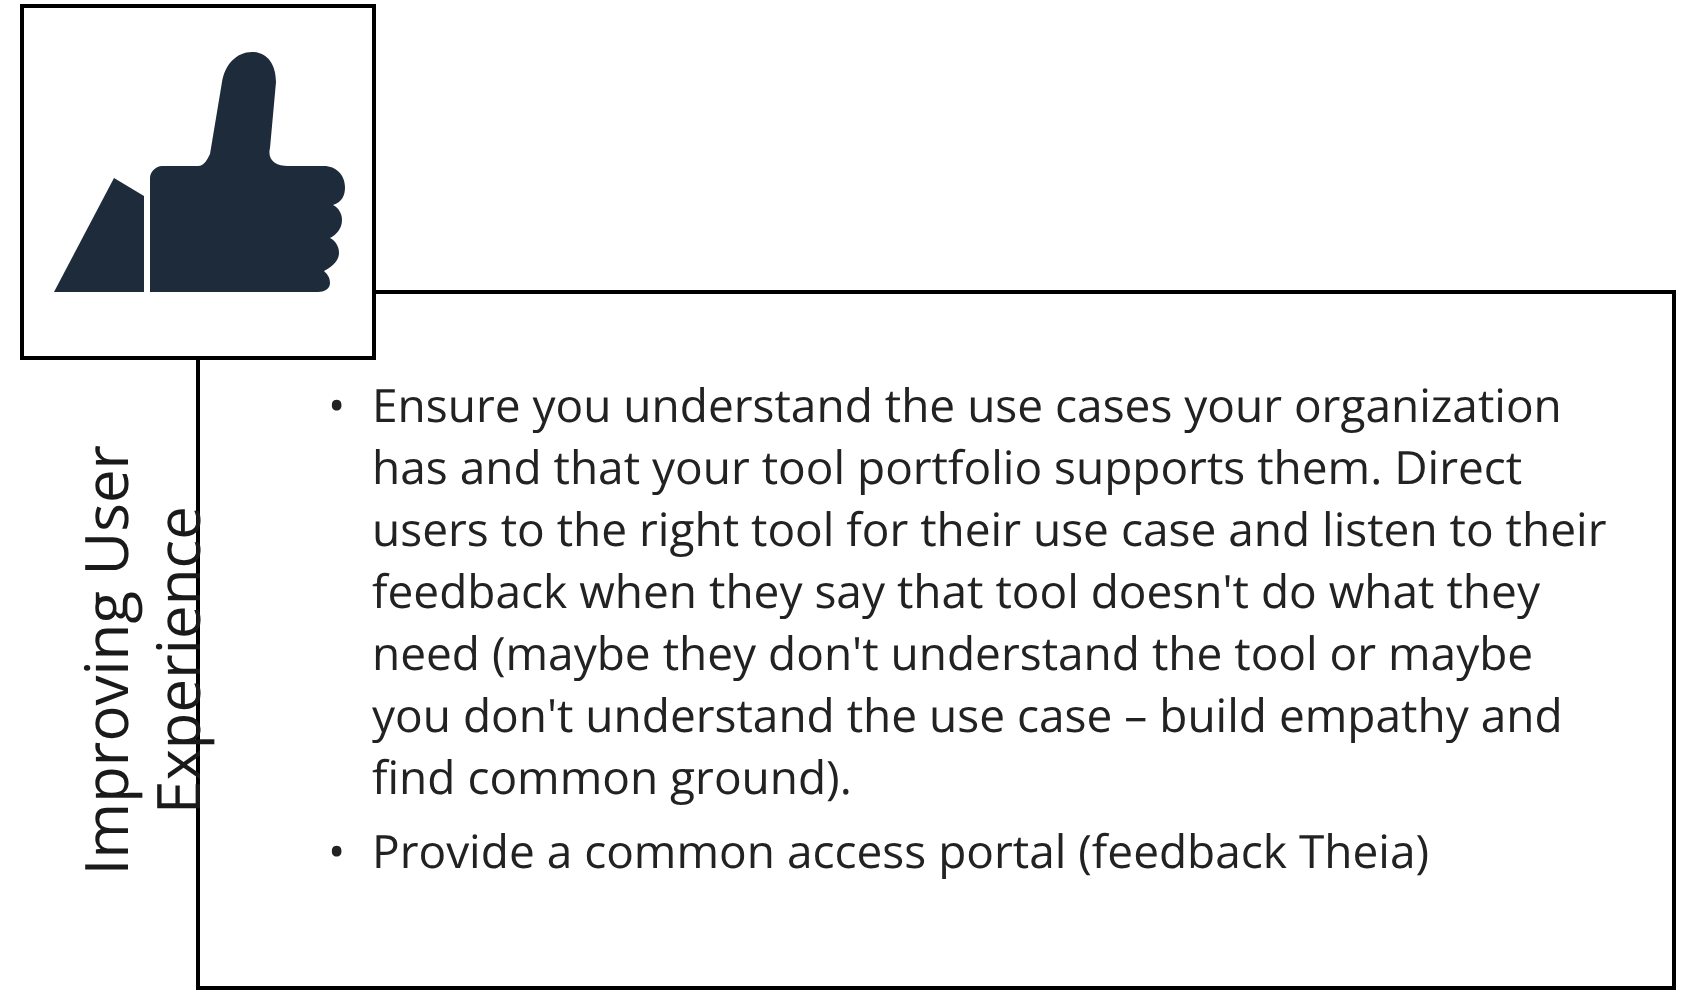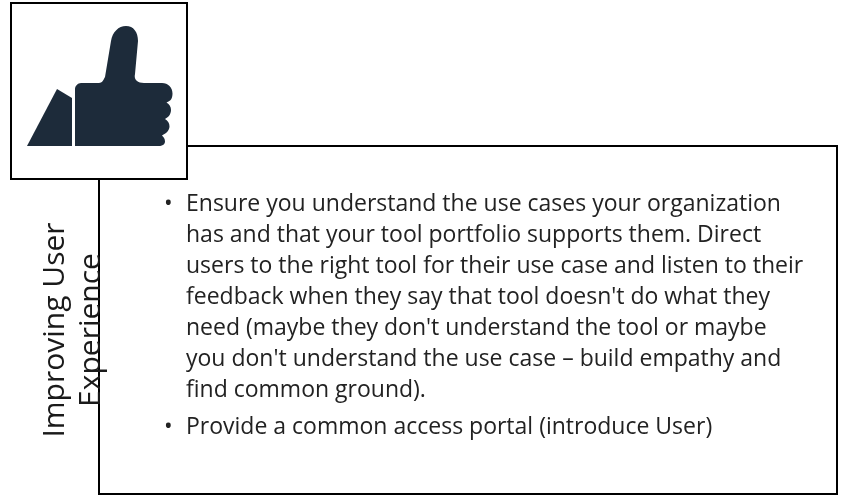--- a/index.html
+++ b/index.html
@@ -106,16 +106,16 @@
 </div>
 
 <div class="side-title">Improving User Experience</div>
 
 <div class="content-box">
   <ul class="bullet-list">
     <li>
       <span>Ensure you understand the use cases your organization has and that your tool portfolio supports them.  Direct users to the right tool for their use case and listen to their feedback when they say that tool doesn't do what they need (maybe they don't understand the tool or maybe you don't understand the use case – build empathy and find common ground).</span>
     </li>
     <li>
-      <span>Provide a common access portal (introduce User)</span>
+      <span>Provide a common access portal (feedback Theia)</span>
     </li>
   </ul>
 </div>
 
 </body></html>

